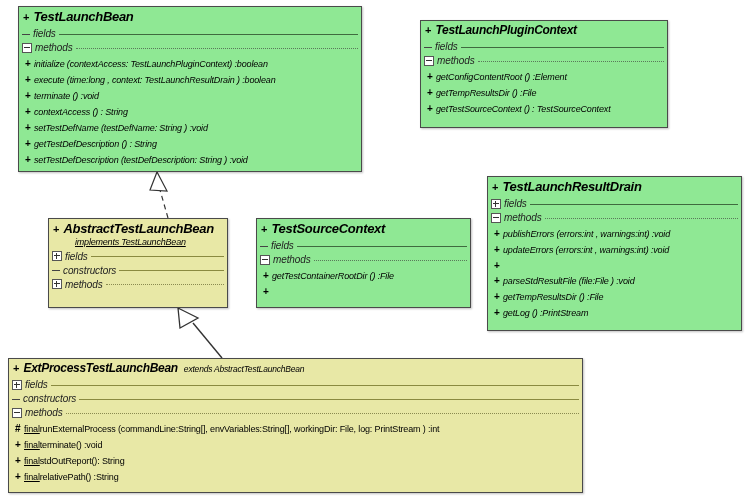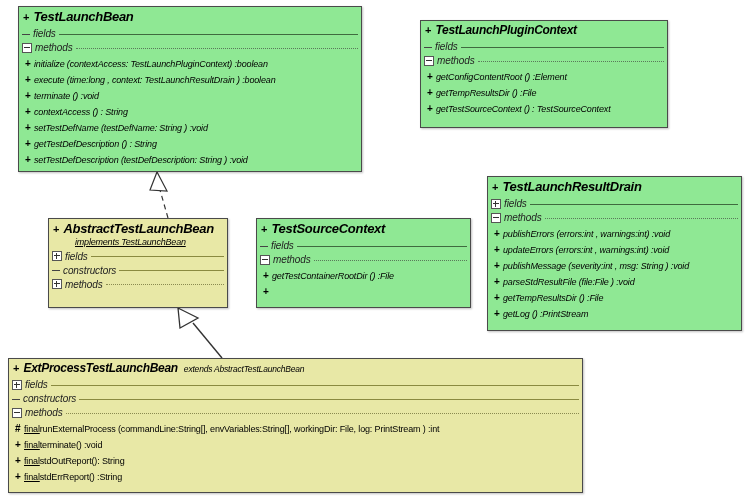--- a/index.html
+++ b/index.html
@@ -317,21 +317,20 @@
           <div class="member">
             <span class="mvis">+</span>
             <span class="msig">publishErrors (errors:int ,  warnings:int) :void</span>
           </div>
           <div class="member">
             <span class="mvis">+</span>
             <span class="msig">updateErrors (errors:int ,  warnings:int) :void</span>
           </div>
           <div class="member">
             <span class="mvis">+</span>
-            <span class="msig">publishMessage (severity:int ,  msg: String ) :void</span>
           </div>
           <div class="member">
             <span class="mvis">+</span>
             <span class="msig">parseStdResultFile (file:File ) :void</span>
           </div>
           <div class="member">
             <span class="mvis">+</span>
             <span class="msig">getTempResultsDir () :File</span>
           </div>
           <div class="member">
@@ -442,18 +441,18 @@
             <span class="msig">terminate() :void</span>
           </div>
           <div class="member plain">
             <span class="mvis">+</span>
             <span class="mmod">final</span>
             <span class="msig">stdOutReport(): String</span>
           </div>
           <div class="member plain">
             <span class="mvis">+</span>
             <span class="mmod">final</span>
-            <span class="msig">stdErrReport() :String</span>
+            <span class="msig">relativePath() :String</span>
           </div>
         </div>
       </div>
     </div>
   </div>
 
 </body></html>

